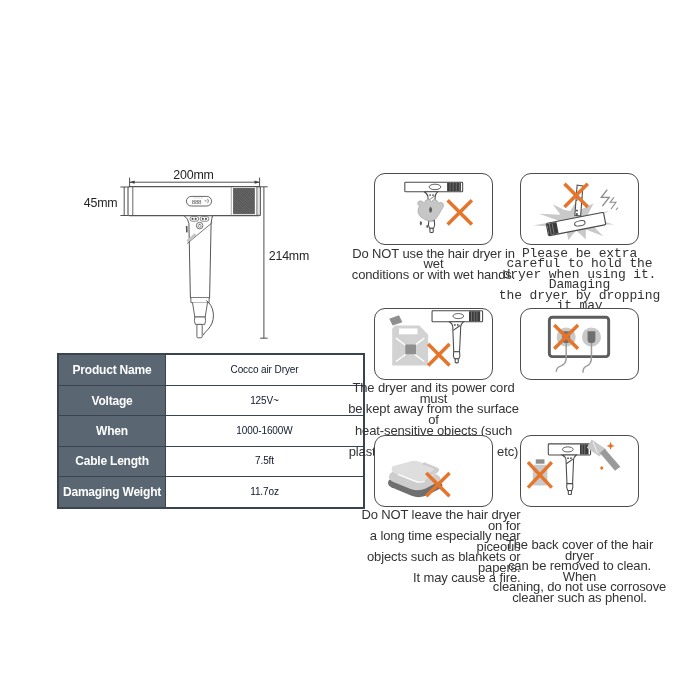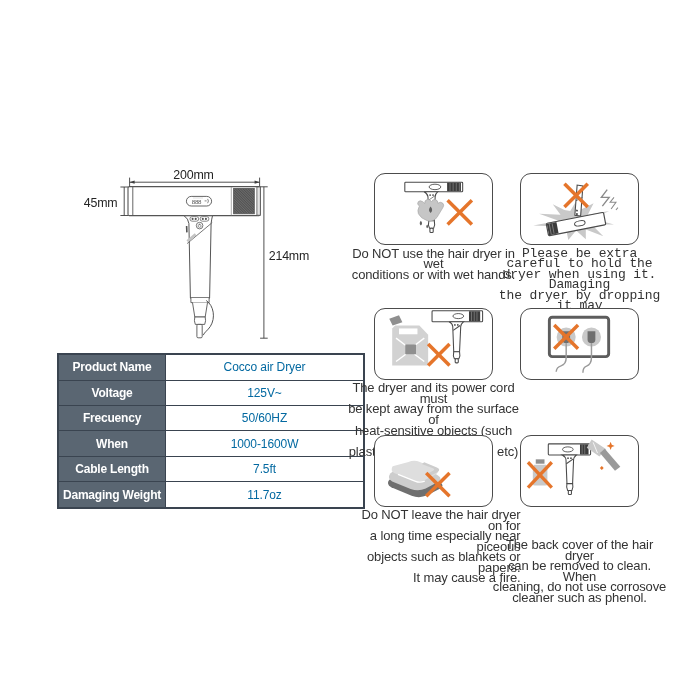--- a/index.html
+++ b/index.html
@@ -16,21 +16,21 @@
   .spec-table td{
     border:1px solid #3a4450;
     text-align:center;vertical-align:middle;
     padding:0;height:17.2px;line-height:1;
   }
   .spec-table td.label{
     width:106px;background:#5a6672;color:#ffffff;
     font-weight:bold;font-size:12px;letter-spacing:-0.2px;
   }
   .spec-table td.value{
-    background:#ffffff;color:#0369a1;font-size:12px;letter-spacing:-0.1px;
+    background:#ffffff;color:#0f172a;font-size:10px;letter-spacing:-0.1px;
   }
 
   
   .warning-panel{
     position:absolute;width:119px;height:72px;
     border:1.6px solid #4c4c4c;border-radius:11px;background:#ffffff;
     box-sizing:border-box;overflow:hidden;
   }
   .warning-caption{
     position:absolute;width:174px;
@@ -125,24 +125,20 @@
 
   <table class="spec-table">
     <tbody>
         <tr>
           <td class="label">Product Name</td>
           <td class="value">Cocco air Dryer</td>
         </tr>
         <tr>
           <td class="label">Voltage</td>
           <td class="value">125V~</td>
-        </tr>
-        <tr>
-          <td class="label">Frecuency</td>
-          <td class="value">50/60HZ</td>
         </tr>
         <tr>
           <td class="label">When</td>
           <td class="value">1000-1600W</td>
         </tr>
         <tr>
           <td class="label">Cable Length</td>
           <td class="value">7.5ft</td>
         </tr>
         <tr>

